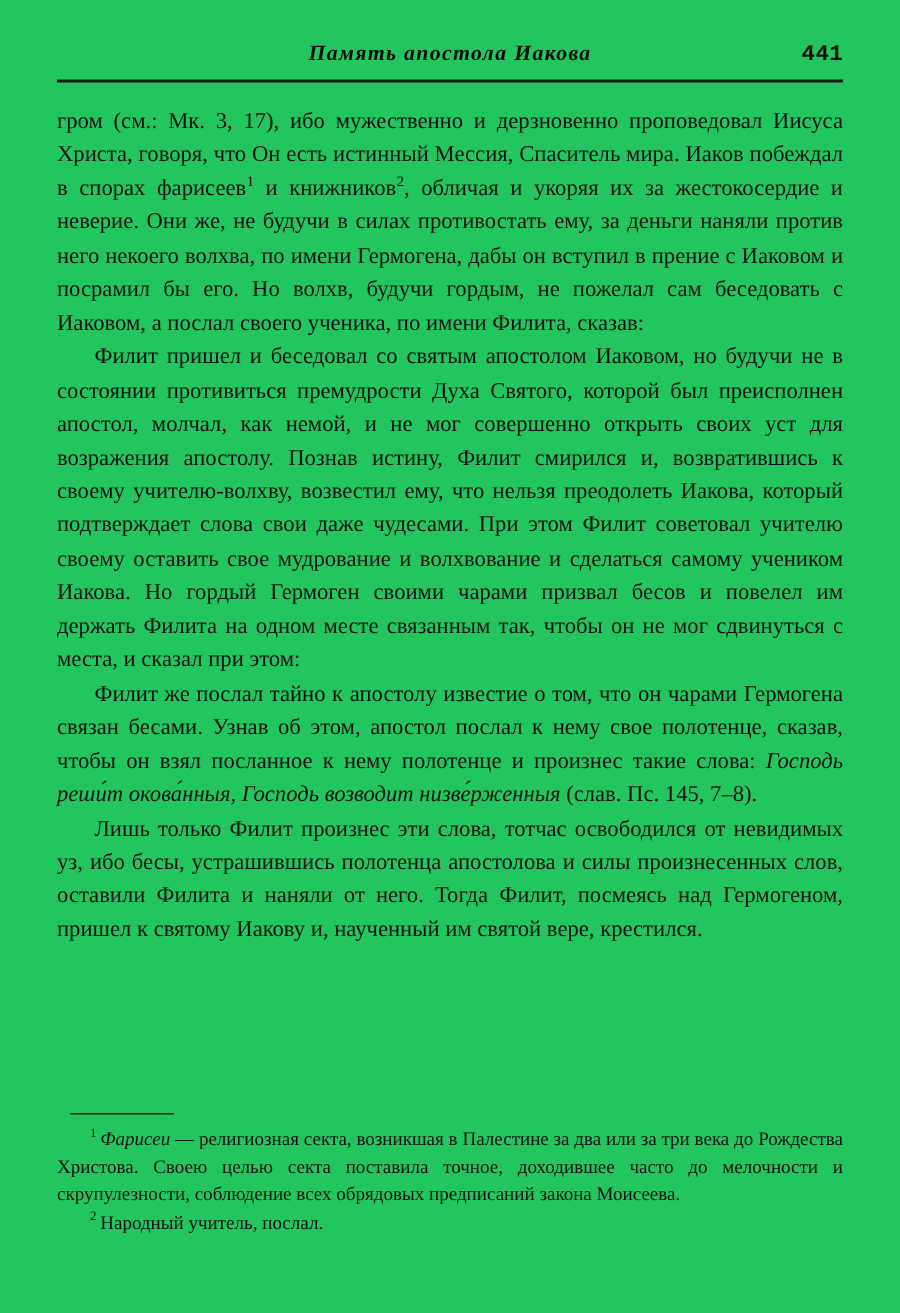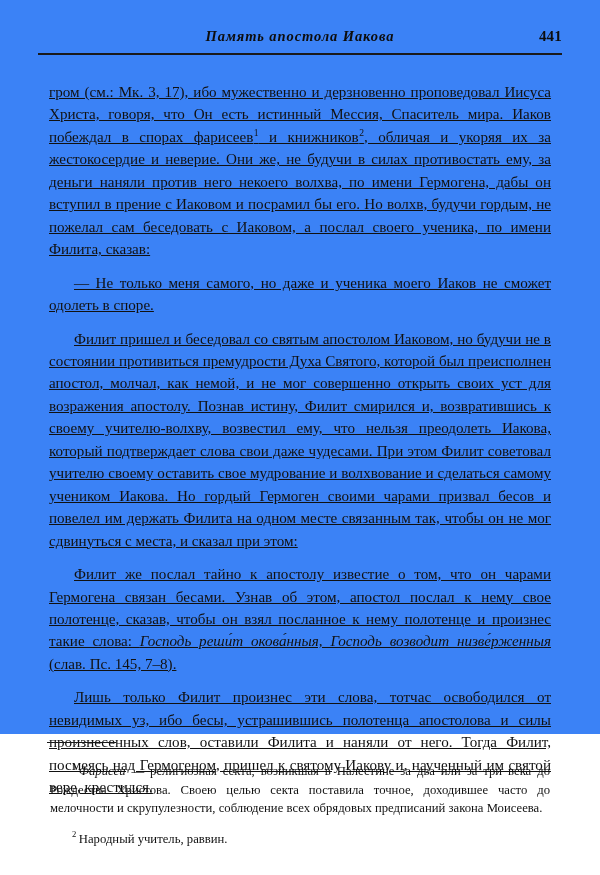--- a/index.html
+++ b/index.html
@@ -13,23 +13,23 @@
     height: 875px;
     overflow: hidden;
     font-family: "Liberation Serif", "DejaVu Serif", serif;
     color: #111111;
     -webkit-font-smoothing: antialiased;
   }
 
   .page {
     position: relative;
     width: 600px;
-    height: 734px;
+    height: 875px;
     box-sizing: border-box;
-    background: #3b82f6;
+    background: #22c55e;
   }
 
   
   .running-head {
     position: absolute;
     left: 38px;
     top: 28px;
     width: 524px;
     height: 24px;
   }
@@ -47,46 +47,46 @@
     white-space: nowrap;
   }
   .rh-folio {
     position: absolute;
     right: 0;
     top: 0;
     font-size: 15px;
     font-weight: bold;
     color: #0d0d0d;
     letter-spacing: 0.2px;
+    font-family: Liberation Mono, monospace;
   }
   .head-rule {
     position: absolute;
     left: 38px;
     top: 53px;
     width: 524px;
     height: 2px;
     background: #1a1a1a;
   }
 
   
   .body-block {
     position: absolute;
     left: 38px;
     top: 70px;
     width: 524px;
   }
   .body-block p {
-    margin: 11px;
+    margin: 0;
     font-size: 15.1px;
     line-height: 22.45px;
     text-align: justify;
     text-justify: inter-word;
     color: #111111;
     hyphens: manual;
-    text-decoration: underline;
   }
   .body-block p.indent {
     text-indent: 25px;
   }
   
 
   i, .it { font-style: italic; }
 
   sup.fnref {
     font-size: 9.6px;
@@ -106,21 +106,21 @@
     height: 1.4px;
     background: #1a1a1a;
   }
   .footnotes {
     position: absolute;
     left: 38px;
     top: 750px;
     width: 524px;
   }
   .footnotes p {
-    margin: 12px;
+    margin: 0;
     font-size: 12.7px;
     line-height: 18.6px;
     text-align: justify;
     text-indent: 22px;
     color: #111111;
   }
   .footnotes sup.fnnum {
     font-size: 8.6px;
     line-height: 0;
     vertical-align: 0.62em;
@@ -133,25 +133,24 @@
 <div class="page">
 
   <div class="running-head">
     <div class="rh-title">Память апостола Иакова</div>
     <div class="rh-folio">441</div>
   </div>
   <div class="head-rule"></div>
 
   <div class="body-block">
       <p><span>гром (см.: Мк. 3, 17), ибо мужественно и дерзновенно проповедовал Иисуса Христа, говоря, что Он есть истинный Мессия, Спаситель мира. Иаков побеждал в спорах фарисеев</span><sup class="fnref">1</sup><span> и книжников</span><sup class="fnref">2</sup><span>, обличая и укоряя их за жестокосердие и неверие. Они же, не будучи в силах противостать ему, за деньги наняли против него некоего волхва, по имени Гермогена, дабы он вступил в прение с Иаковом и посрамил бы его. Но волхв, будучи гордым, не пожелал сам беседовать с Иаковом, а послал своего ученика, по имени Филита, сказав:</span></p>
-      <p class="indent"><span>— Не только меня самого, но даже и ученика моего Иаков не сможет одолеть в споре.</span></p>
       <p class="indent"><span>Филит пришел и беседовал со святым апостолом Иаковом, но будучи не в состоянии противиться премудрости Духа Святого, которой был преисполнен апостол, молчал, как немой, и не мог совершенно открыть своих уст для возражения апостолу. Познав истину, Филит смирился и, возвратившись к своему учителю-волхву, возвестил ему, что нельзя преодолеть Иакова, который подтверждает слова свои даже чудесами. При этом Филит советовал учителю своему оставить свое мудрование и волхвование и сделаться самому учеником Иакова. Но гордый Гермоген своими чарами призвал бесов и повелел им держать Филита на одном месте связанным так, чтобы он не мог сдвинуться с места, и сказал при этом:</span></p>
       <p class="indent"><span>Филит же послал тайно к апостолу известие о том, что он чарами Гермогена связан бесами. Узнав об этом, апостол послал к нему свое полотенце, сказав, чтобы он взял посланное к нему полотенце и произнес такие слова: </span><i>Господь реши́т окова́нныя, Господь возводит низве́рженныя</i><span> (слав. Пс. 145, 7–8).</span></p>
       <p class="indent"><span>Лишь только Филит произнес эти слова, тотчас освободился от невидимых уз, ибо бесы, устрашившись полотенца апостолова и силы произнесенных слов, оставили Филита и наняли от него. Тогда Филит, посмеясь над Гермогеном, пришел к святому Иакову и, наученный им святой вере, крестился.</span></p>
     </div>
 
   <div class="fn-rule"></div>
   <div class="footnotes">
       <p><sup class="fnnum">1</sup><i>Фарисеи</i><span> — религиозная секта, возникшая в Палестине за два или за три века до Рождества Христова. Своею целью секта поставила точное, доходившее часто до мелочности и скрупулезности, соблюдение всех обрядовых предписаний закона Моисеева.</span></p>
-      <p><sup class="fnnum">2</sup><span>Народный учитель, раввин.</span></p>
+      <p><sup class="fnnum">2</sup><span>Народный учитель, послал.</span></p>
     </div>
 
 </div>
 
 </body></html>

